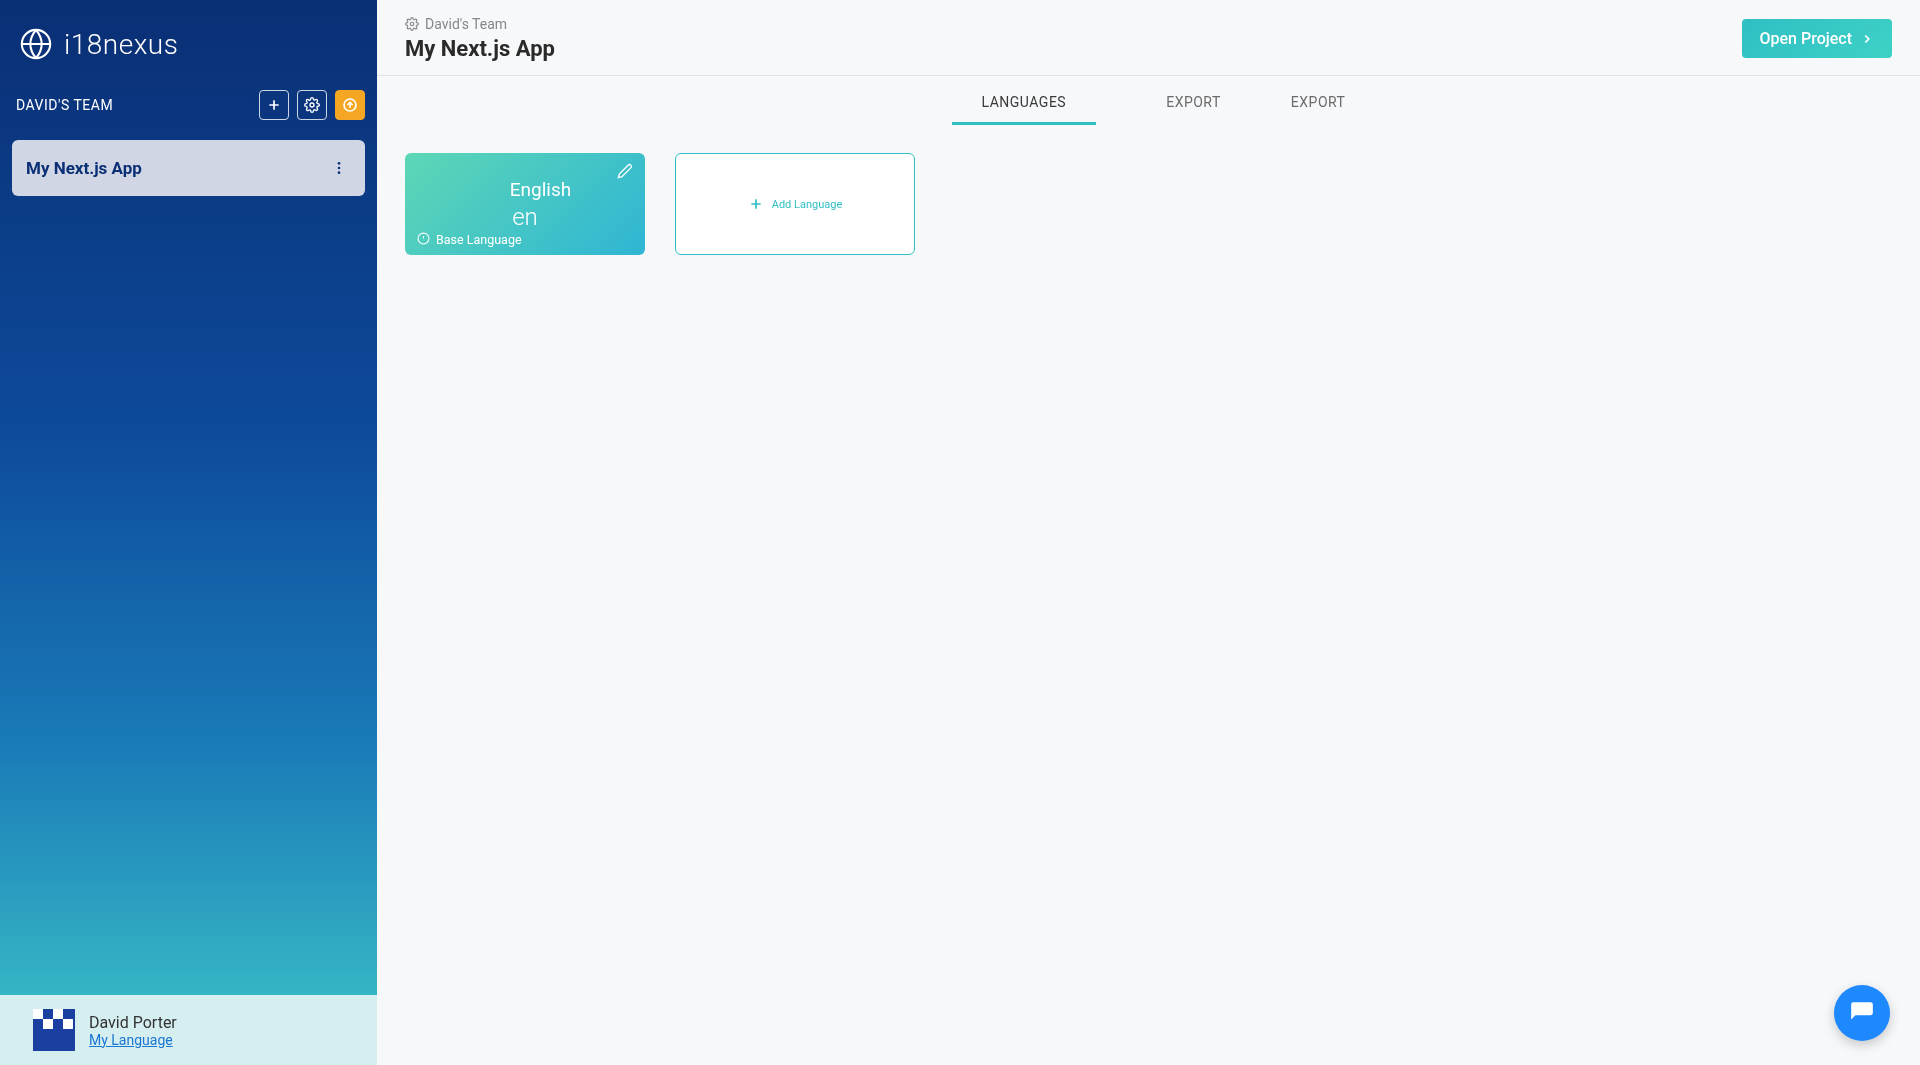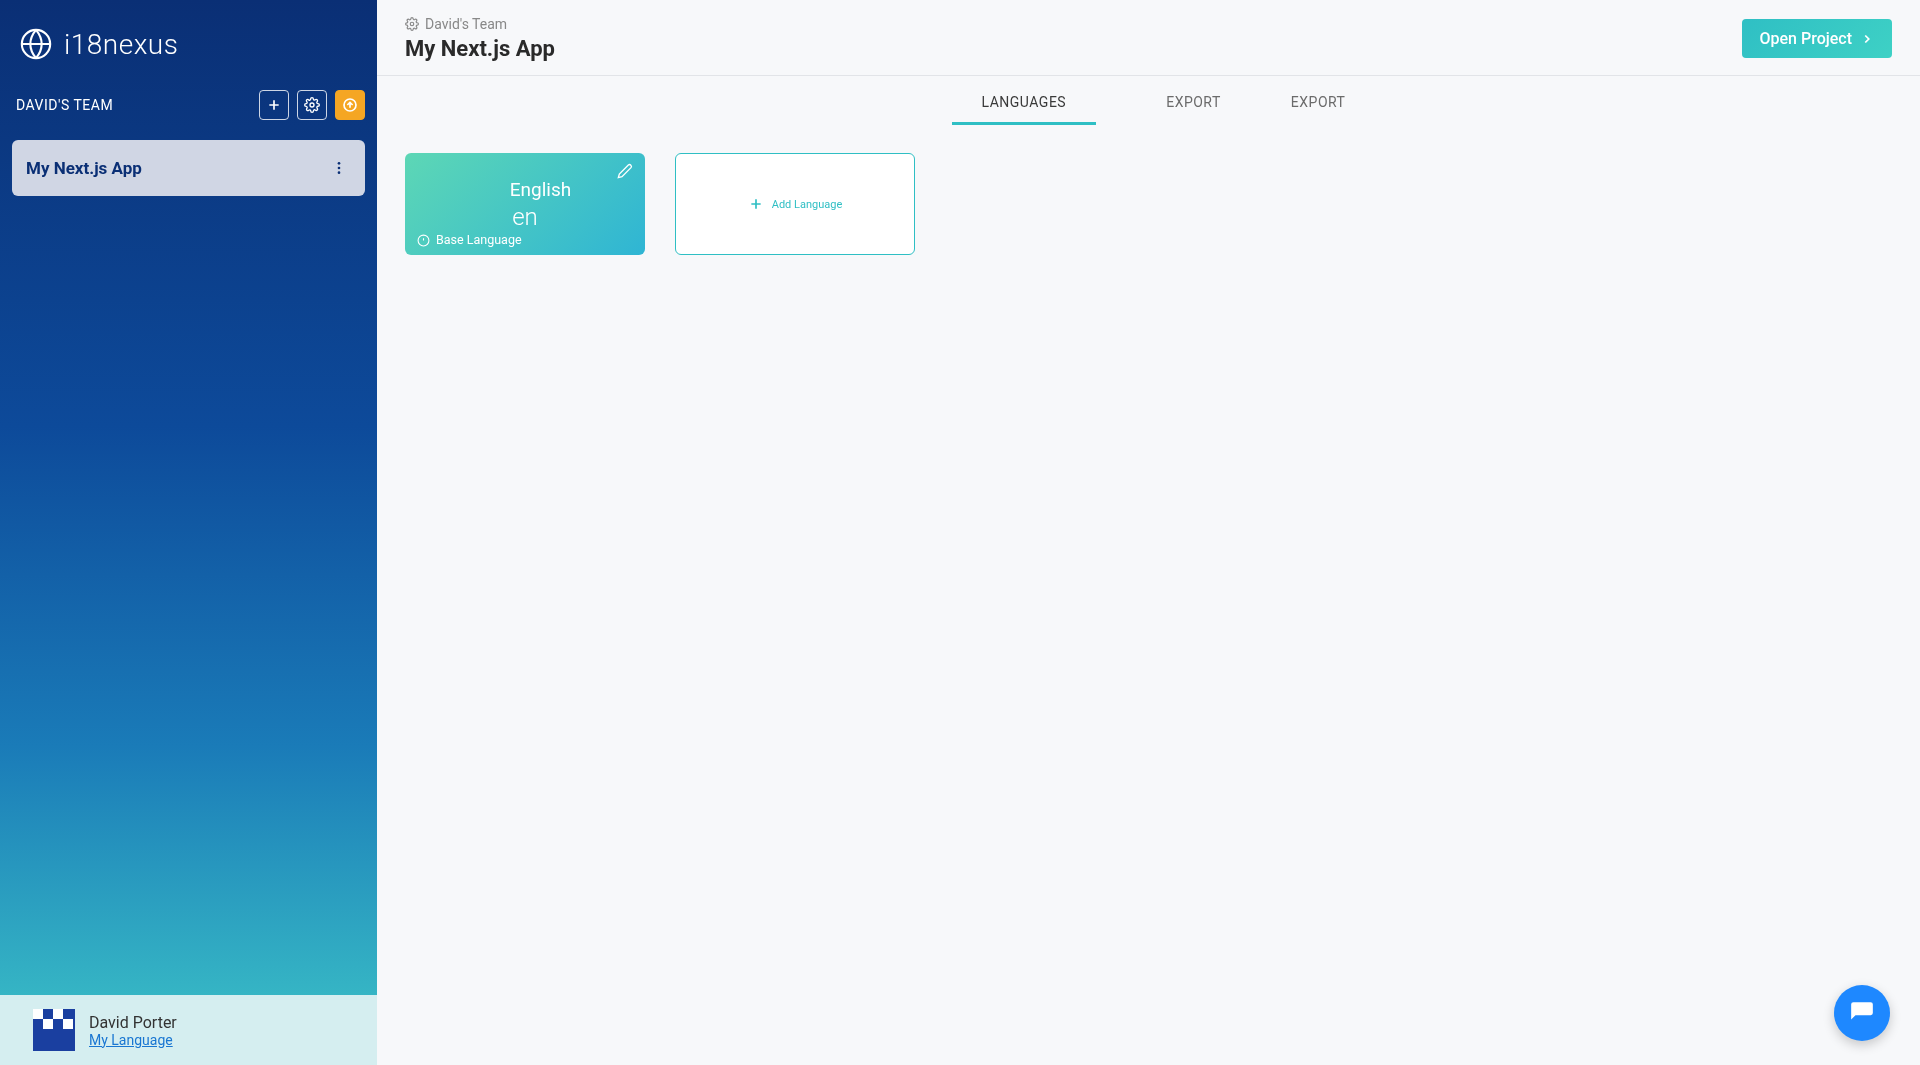--- a/index.html
+++ b/index.html
@@ -240,21 +240,21 @@
       position: absolute;
       top: 10px;
       right: 12px;
       color: #fff;
     }
     .base-badge {
       position: absolute;
       bottom: 8px;
       left: 12px;
       display: flex;
-      align-items: flex-end;
+      align-items: flex-start;
       gap: 6px;
       font-size: 12.5px;
       color: #fff;
       font-weight: 400;
     }
     .lang-card.add {
       border: 1.5px solid #2fbfc4;
       background: #fff;
       color: #2fbfc4;
       display: flex;

